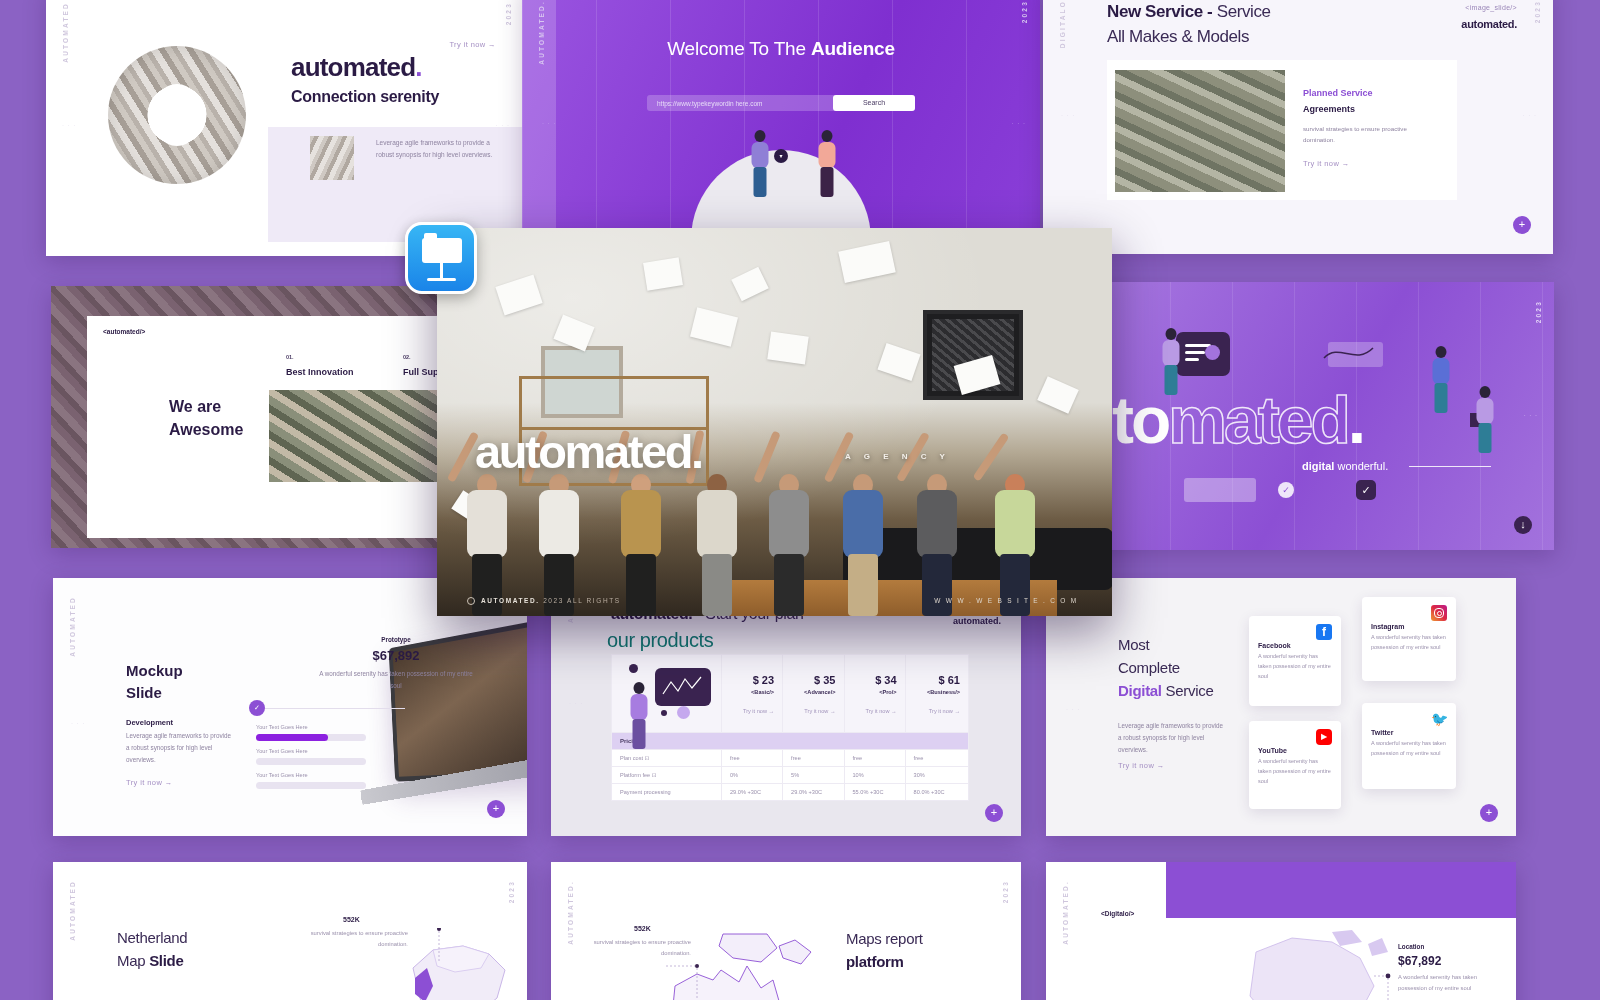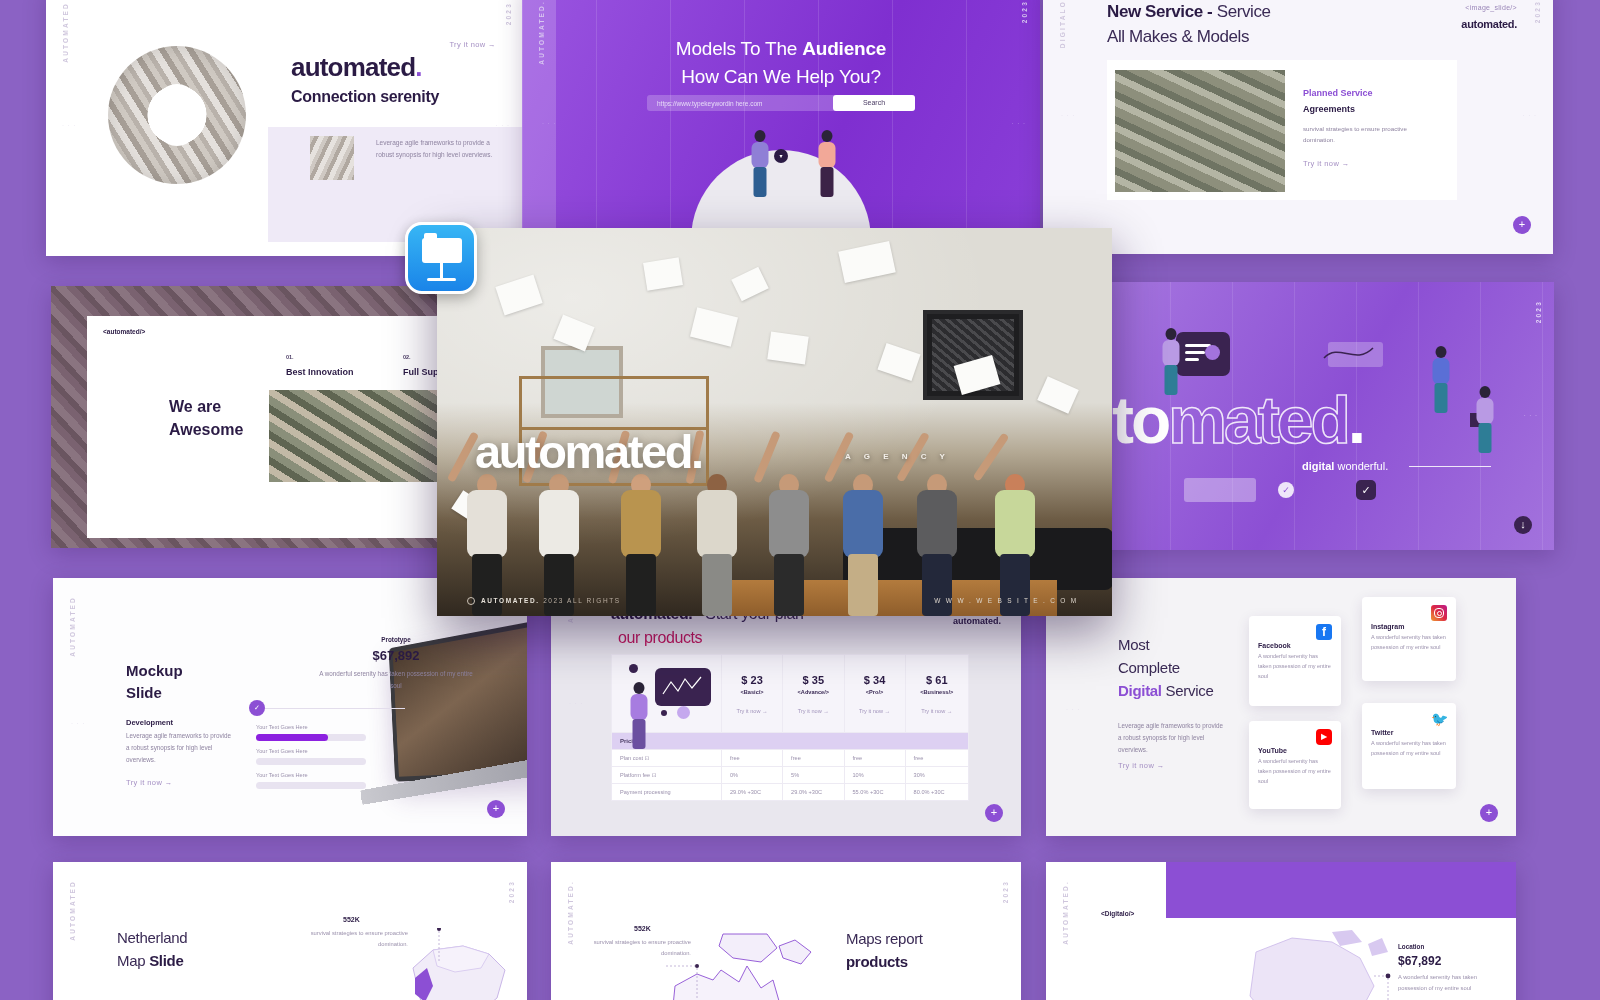--- a/index.html
+++ b/index.html
@@ -146,26 +146,26 @@
      transform: perspective(420px) rotateY(-24deg) rotateX(4deg) rotateZ(-6deg);
      border:5px solid #3a3a3e; border-radius:5px; box-shadow:0 12px 30px rgba(80,40,120,.25);}
   #s6 .lbase { position:absolute; left:288px; top:196px; width:220px; height:16px;
      background: linear-gradient(90deg,#c9c9cf,#9d9da6);
      transform: perspective(420px) rotateY(-24deg) rotateZ(-9deg); border-radius:3px;}
 
   
   #s7 { left:551px; top:578px; width:470px; height:258px; background:#e9e7ee;}
   #s7 .h1 { position:absolute; left:60px; top:27px; font-size:16px; color:#3a2a55; letter-spacing:-.4px;}
   #s7 .h1 b{ font-weight:800; color:#2b1b45;}
-  #s7 .h2 { position:absolute; left:67px; top:51px; font-size:16px; color:#be185d; letter-spacing:-.4px;}
+  #s7 .h2 { position:absolute; left:56px; top:51px; font-size:20px; color:#0f766e; letter-spacing:-.4px;}
   #s7 .ctag{ position:absolute; right:20px; top:26px; font-size:6px; color:#9a86b8;}
   #s7 .cbr { position:absolute; right:20px; top:38px; font-size:9px; font-weight:800; color:#2b1b45;}
   #s7 table { position:absolute; left:60px; top:76px; width:358px; border-collapse:collapse; background:#fff; }
   #s7 td { border:1px solid #edeaf3; font-size:5.6px; color:#9a90ac; padding:5px 8px; }
-  #s7 .hcell { height:78px; vertical-align:middle; text-align:center; background:#f6f4fa;}
+  #s7 .hcell { height:78px; vertical-align:middle; text-align:right; background:#f6f4fa;}
   #s7 .pr { font-size:11px; font-weight:800; color:#2b1b45; display:block; }
   #s7 .pl { font-size:5.6px; font-weight:700; color:#3a2a55; display:block; margin-top:3px;}
   #s7 .pt { font-size:5.6px; color:#a193bb; display:block; margin-top:13px;}
   #s7 .secrow td { background:#ddd0f2; color:#4a3b63; font-weight:600; font-size:6px;}
   #s7 .illus { position:absolute; left:68px; top:84px; width:120px; height:70px;}
 
   
   #s8 { left:1046px; top:578px; width:470px; height:258px; background:#f4f3f6;}
   #s8 .m1{position:absolute;left:72px;top:58px;font-size:15px;color:#3a2a55;letter-spacing:-.3px;}
   #s8 .m2{position:absolute;left:72px;top:81px;font-size:15px;color:#3a2a55;letter-spacing:-.3px;}
@@ -266,22 +266,21 @@
     <div class="thumb"></div>
     <div class="body">Leverage agile frameworks to provide a robust synopsis for high level overviews.</div>
   </div>
 
   <div class="slide" id="s2">
     <div class="leftfade"></div>
     <div class="vlabel">AUTOMATED.</div>
     <div class="vlabel right">2023</div>
     <div class="dots" style="left:20px;top:138px;color:#cfb4ef;">· · ·</div>
     <div class="dots" style="right:14px;top:138px;color:#cfb4ef;">· · ·</div>
-    <h2><span>Models To The </span><b>Audience</b></h2>
-    <h3>How Can We Help You?</h3>
+    <h2><span>Welcome To The </span><b>Audience</b></h2>
     <div class="searchwrap">
       <div class="q">https://www.typekeywordin here.com</div>
       <div class="btn">Search</div>
     </div>
     <div class="hill"></div>
     <div class="peep pA">
       <div class="h" style="background:#2b2438;"></div>
       <div class="t" style="background:#8f7fd6;"></div>
       <div class="l" style="background:#2e5f92;"></div>
     </div>
@@ -513,21 +512,21 @@
       <path d="M46 3 L46 34" stroke="#b6a6cf" stroke-width=".8" stroke-dasharray="2 2"></path>
     </svg>
   </div>
 
   <div class="slide" id="s10">
     <div class="vlabel">AUTOMATED.</div>
     <div class="vlabel right">2023</div>
     <div class="k">552K</div>
     <div class="kb">survival strategies to ensure proactive domination.</div>
     <div class="t1">Maps report</div>
-    <div class="t2">products</div>
+    <div class="t2">platform</div>
     <svg class="map" viewBox="0 0 180 130">
       <path d="M62 12 L106 12 L116 26 L100 40 L72 36 L58 24 Z" fill="#f3eefa" stroke="#8c4fd4" stroke-width=".9"></path>
       <path d="M118 24 L134 18 L150 30 L140 42 L122 36 Z" fill="#f3eefa" stroke="#8c4fd4" stroke-width=".9"></path>
       <path d="M14 64 L36 52 L52 58 L60 48 L78 60 L86 44 L100 66 L112 58 L120 86 L104 110 L62 122 L28 106 L12 84 Z" fill="#f6f2fb" stroke="#8c4fd4" stroke-width=".9"></path>
       <circle cx="36" cy="44" r="2" fill="#3a2350"></circle>
       <path d="M36 46 L36 82" stroke="#b6a6cf" stroke-width=".8" stroke-dasharray="2 2"></path>
       <path d="M5 44 L34 44" stroke="#b6a6cf" stroke-width=".8" stroke-dasharray="2 2"></path>
     </svg>
   </div>
 

